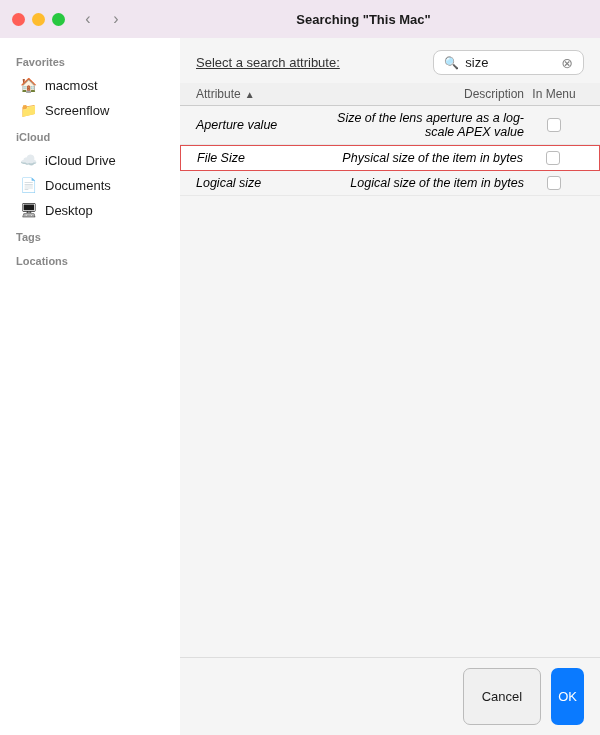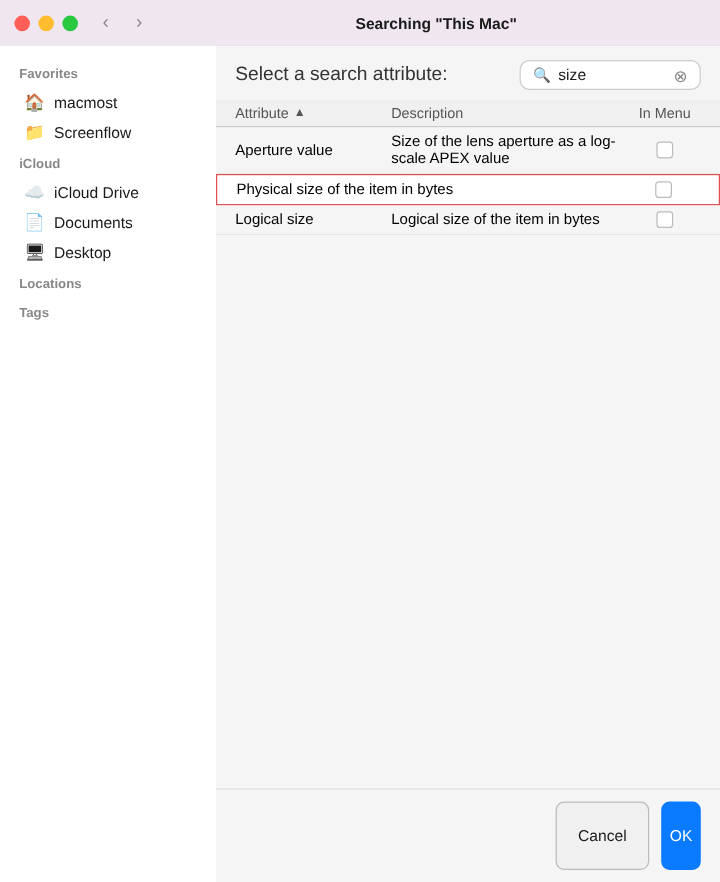--- a/index.html
+++ b/index.html
@@ -256,22 +256,23 @@
       overflow: hidden;
     }
 
     .dialog-top {
       display: flex;
       align-items: center;
       padding: 12px 16px 8px;
       gap: 12px;
     }
     .dialog-title {
-      font-size: 16px;
+      font-size: 13px;
       color: #333;
+      text-decoration: underline;
     }
 
     .search-input-box {
       display: flex;
       align-items: center;
       background: white;
       border: 1px solid #ccc;
       border-radius: 8px;
       padding: 4px 10px;
       gap: 6px;
@@ -306,30 +307,31 @@
       display: flex;
       align-items: center;
       padding: 4px 16px;
       border-bottom: 1px solid #ccc;
       background: #f0f0f0;
       font-size: 12px;
       color: #555;
       font-weight: 500;
     }
     .col-attr { flex: 0 0 130px; display: flex; align-items: center; gap: 4px; }
-    .col-desc { flex: 1; }
+    .col-desc { flex: 1; text-align: right; }
     .col-menu { flex: 0 0 60px; text-align: center; }
 
     .table-row {
       display: flex;
       align-items: center;
       padding: 5px 16px;
       border-bottom: 1px solid #e8e8e8;
       font-size: 12.5px;
       cursor: pointer;
+      font-style: italic;
     }
     .table-row.selected {
       background: white;
       border: 1.5px solid #e05050;
       border-radius: 0;
     }
 
     .checkbox-cell {
       flex: 0 0 60px;
       display: flex;
@@ -413,22 +415,22 @@
     </div>
     <div class="sidebar-item">
       <span class="sidebar-icon">📄</span>
       <span>Documents</span>
     </div>
     <div class="sidebar-item">
       <span class="sidebar-icon">🖥</span>
       <span>Desktop</span>
     </div>
 
+    <div class="sidebar-section-label">Tags</div>
     <div class="sidebar-section-label">Locations</div>
-    <div class="sidebar-section-label">Tags</div>
   </div>
 
   <div class="content-area">
 
     <div class="content-top-bar">
       <span class="breadcrumb-text">Documents</span>
     </div>
 
     <div class="search-bar">
       <span class="search-label">Search:</span>
@@ -507,20 +509,21 @@
 
           <div class="table-row">
             <div class="col-attr">Aperture value</div>
             <div class="col-desc">Size of the lens aperture as a log-scale APEX value</div>
             <div class="col-menu checkbox-cell">
               <div class="checkbox-item"></div>
             </div>
           </div>
 
           <div class="table-row selected">
+            <div class="col-attr">File Size</div>
             <div class="col-desc">Physical size of the item in bytes</div>
             <div class="col-menu checkbox-cell">
               <div class="checkbox-item"></div>
             </div>
           </div>
 
           <div class="table-row">
             <div class="col-attr">Logical size</div>
             <div class="col-desc">Logical size of the item in bytes</div>
             <div class="col-menu checkbox-cell">

